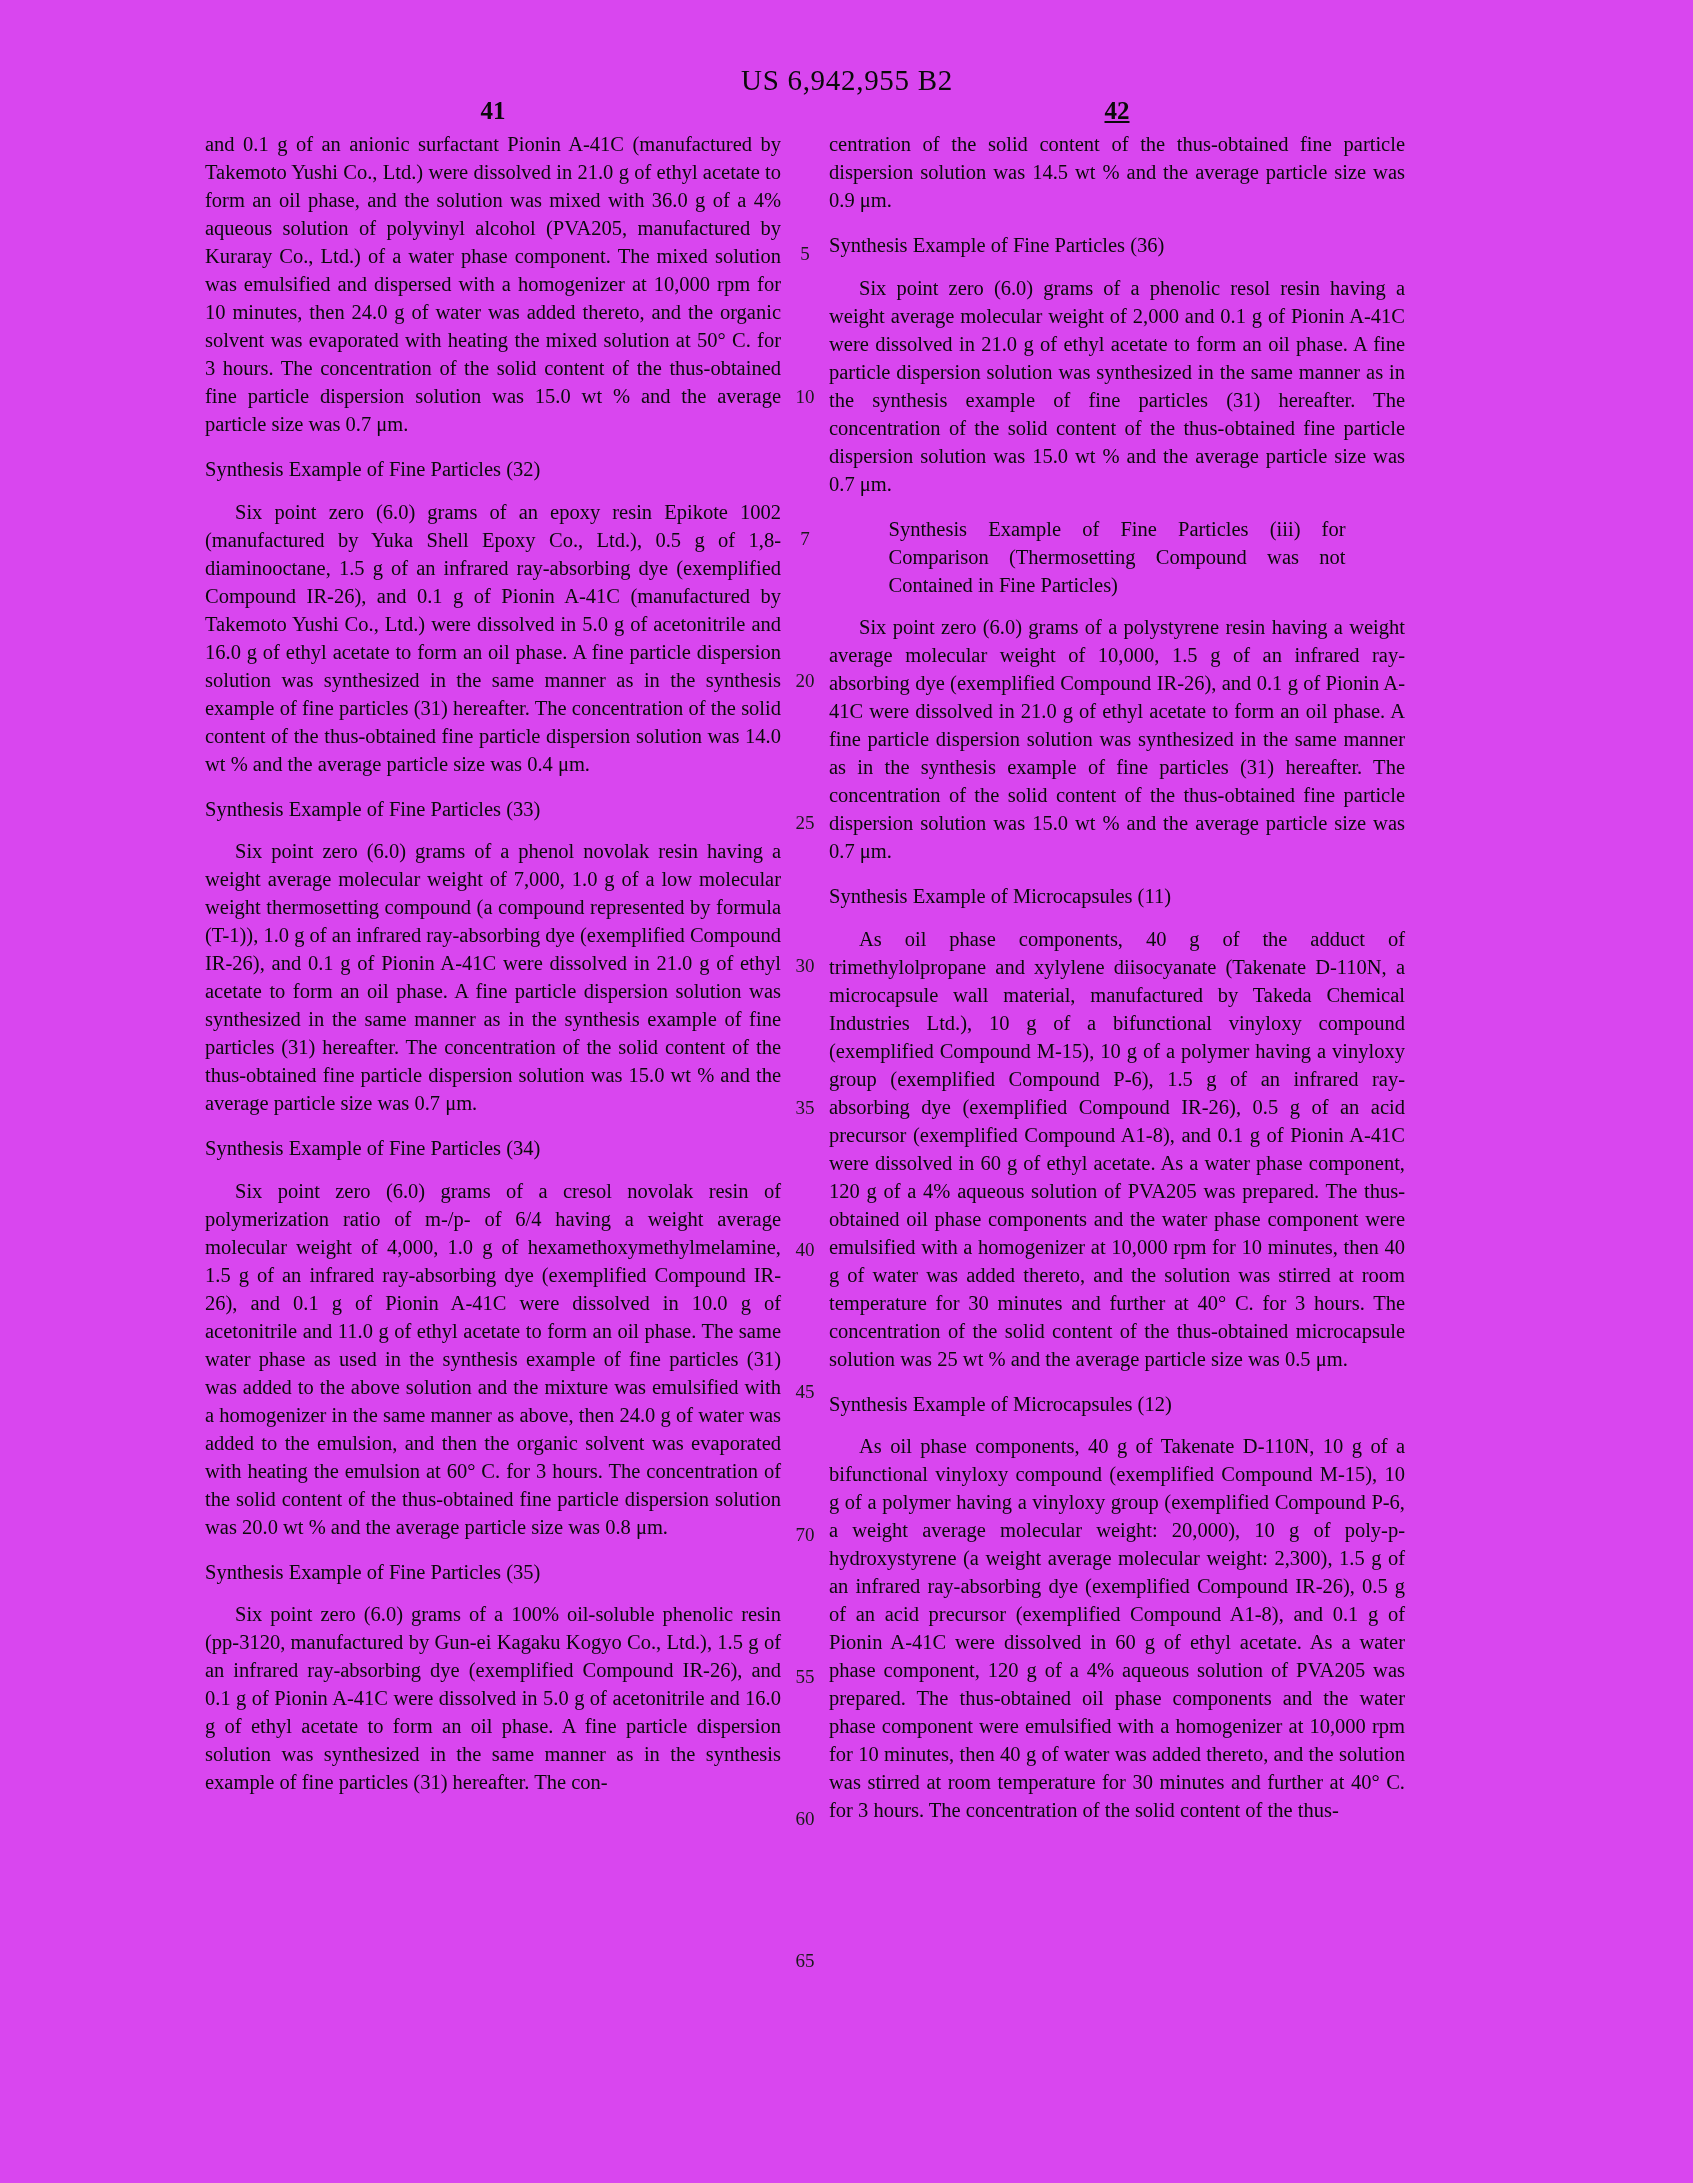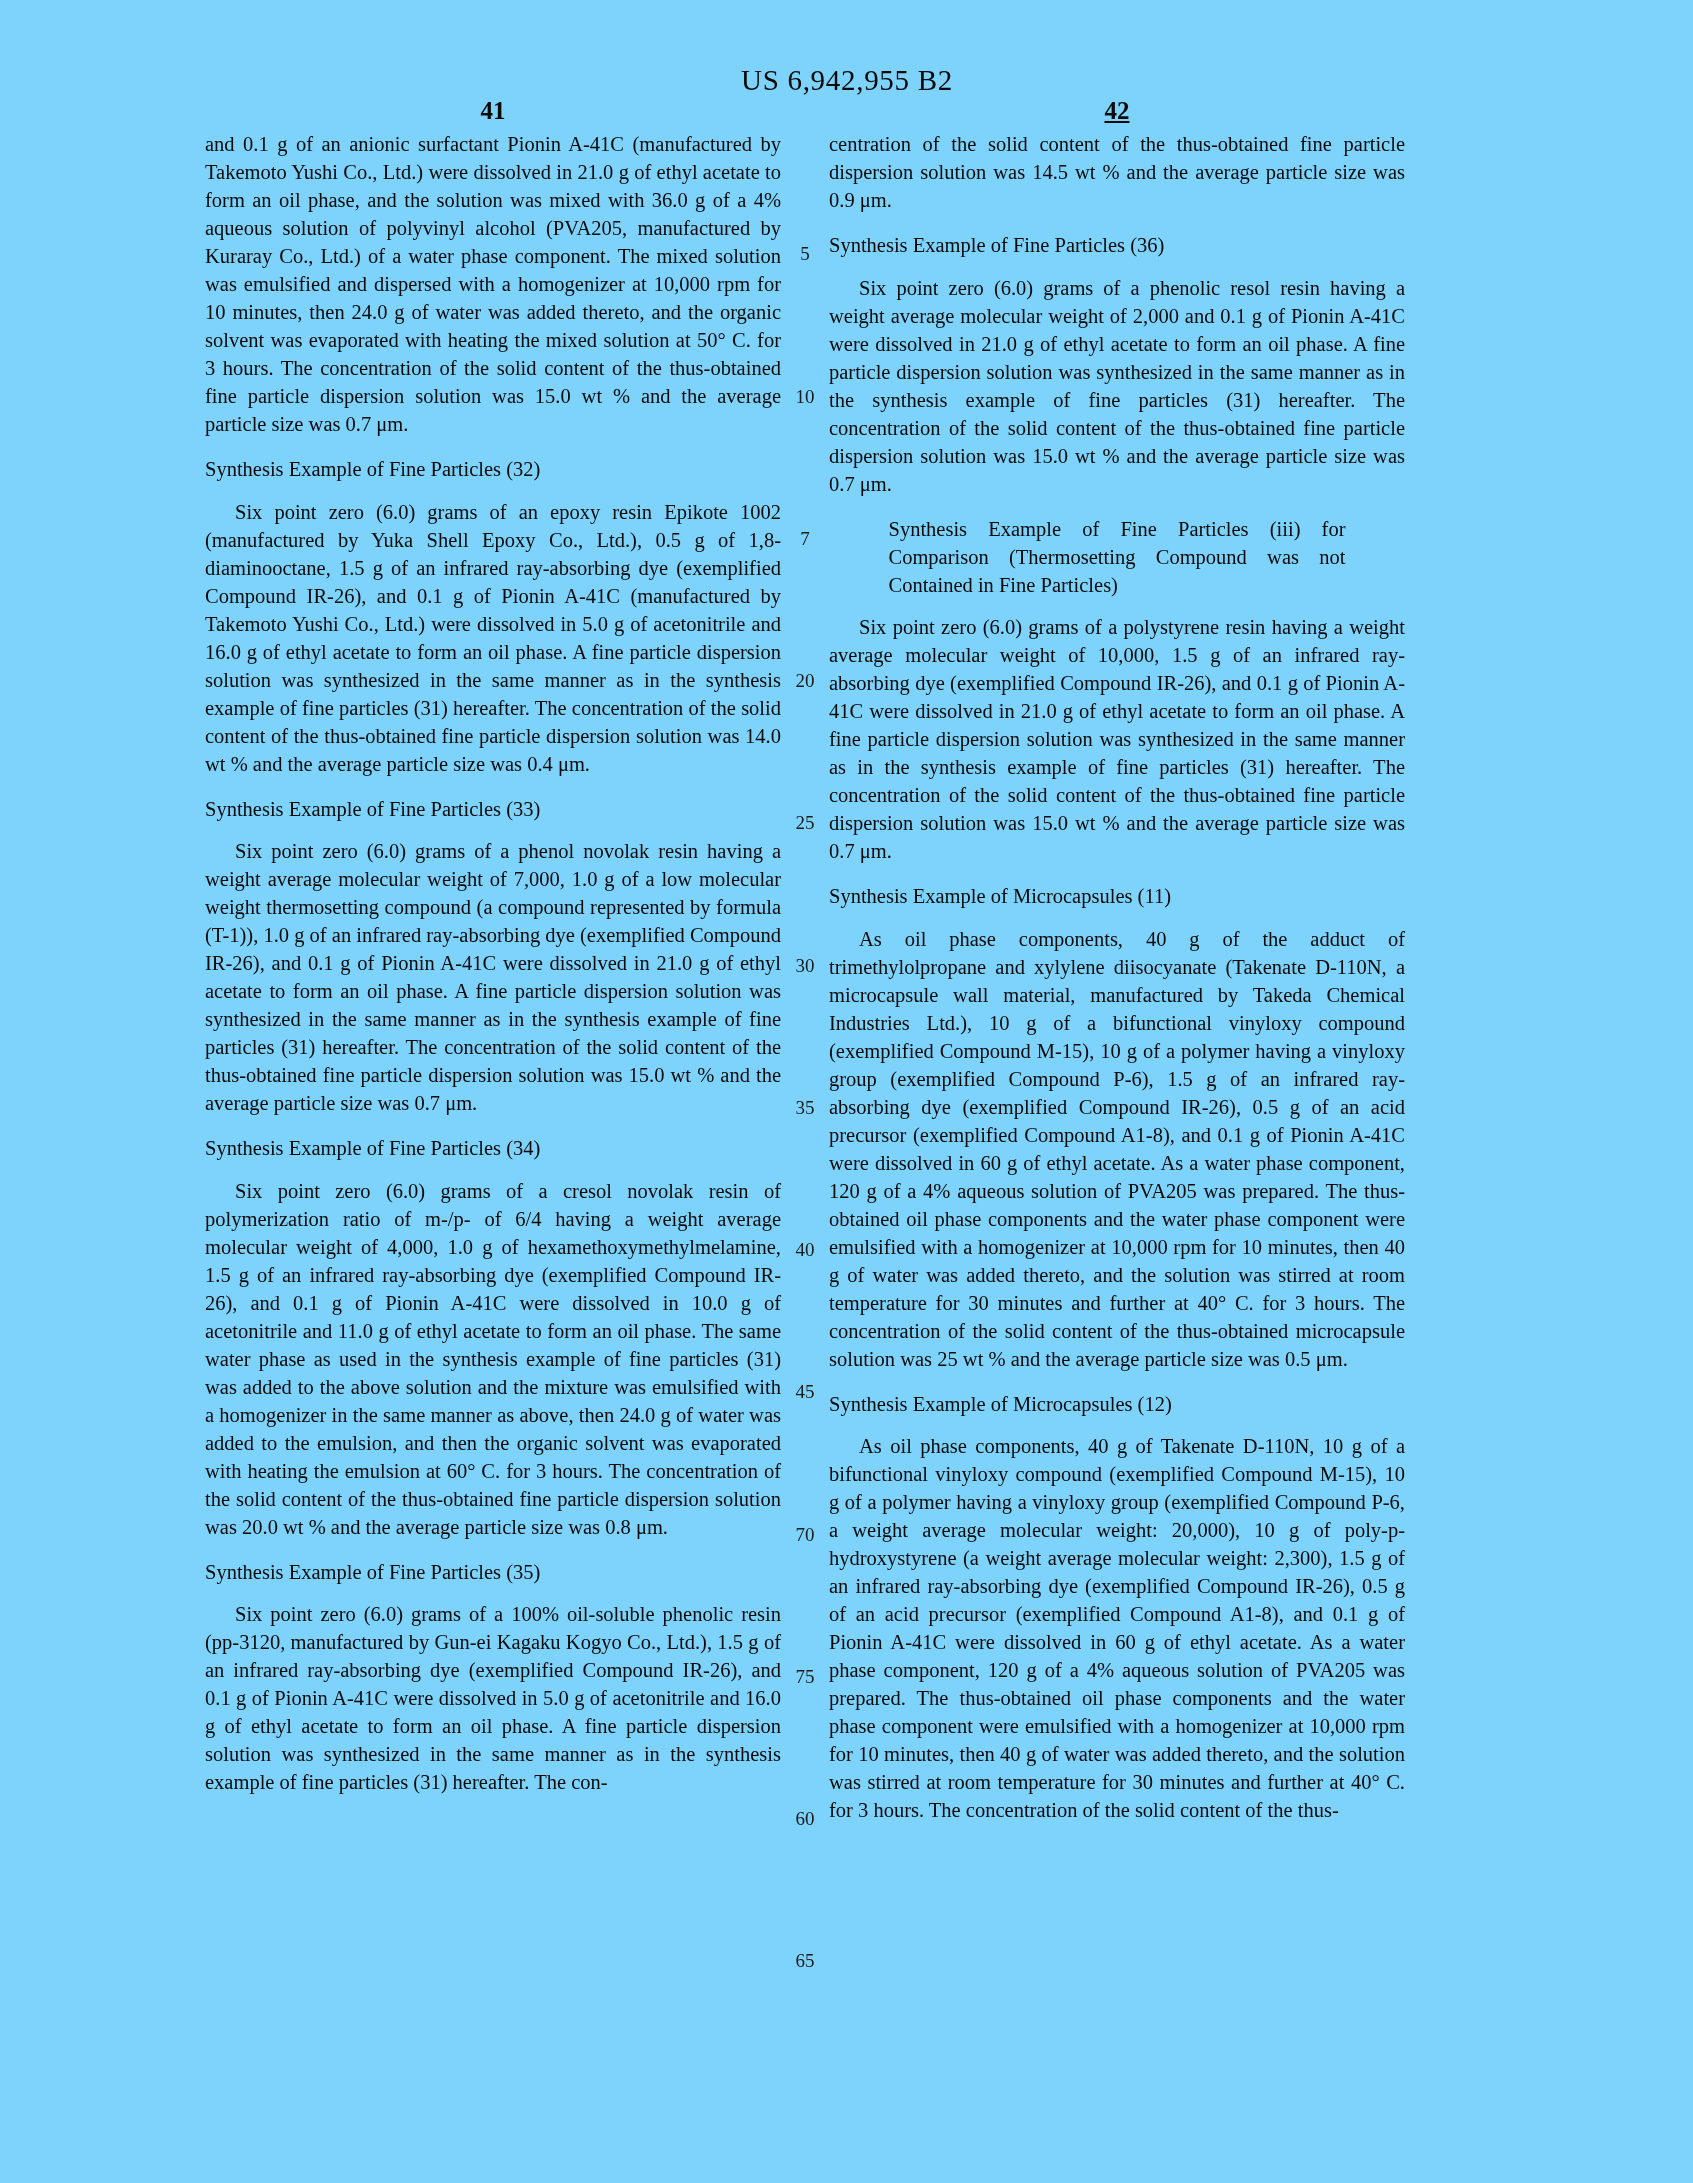--- a/index.html
+++ b/index.html
@@ -11,21 +11,21 @@
     width: 1694px;
     height: 2183px;
     position: relative;
     font-family: "Liberation Serif", "DejaVu Serif", serif;
     color: #0a0a0a;
     -webkit-font-smoothing: antialiased;
   }
   .page {
     position: absolute;
     inset: 0;
-    background: #7dd3fc;
+    background: #d946ef;
     overflow: hidden;
     padding-left: 32px;
   }
   .patent-number {
     position: absolute;
     top: 64px;
     left: 0;
     width: 100%;
     text-align: center;
     font-size: 29px;
@@ -100,21 +100,21 @@
     <span class="line-no" style="top:243px">5</span>
     <span class="line-no" style="top:386px">10</span>
     <span class="line-no" style="top:528px">7</span>
     <span class="line-no" style="top:670px">20</span>
     <span class="line-no" style="top:812px">25</span>
     <span class="line-no" style="top:955px">30</span>
     <span class="line-no" style="top:1097px">35</span>
     <span class="line-no" style="top:1239px">40</span>
     <span class="line-no" style="top:1381px">45</span>
     <span class="line-no" style="top:1524px">70</span>
-    <span class="line-no" style="top:1666px">75</span>
+    <span class="line-no" style="top:1666px">55</span>
     <span class="line-no" style="top:1808px">60</span>
     <span class="line-no" style="top:1950px">65</span>
   </div>
 
   <main class="columns">
 
     <section class="column">
       <p class="para">and 0.1 g of an anionic surfactant Pionin A-41C (manufactured by Takemoto Yushi Co., Ltd.) were dissolved in 21.0 g of ethyl acetate to form an oil phase, and the solution was mixed with 36.0 g of a 4% aqueous solution of polyvinyl alcohol (PVA205, manufactured by Kuraray Co., Ltd.) of a water phase component. The mixed solution was emulsified and dispersed with a homogenizer at 10,000 rpm for 10 minutes, then 24.0 g of water was added thereto, and the organic solvent was evaporated with heating the mixed solution at 50° C. for 3 hours. The concentration of the solid content of the thus-obtained fine particle dispersion solution was 15.0 wt % and the average particle size was 0.7 μm.</p>
       <h2 class="heading">Synthesis Example of Fine Particles (32)</h2>
       <p class="para indent">Six point zero (6.0) grams of an epoxy resin Epikote 1002 (manufactured by Yuka Shell Epoxy Co., Ltd.), 0.5 g of 1,8-diaminooctane, 1.5 g of an infrared ray-absorbing dye (exemplified Compound IR-26), and 0.1 g of Pionin A-41C (manufactured by Takemoto Yushi Co., Ltd.) were dissolved in 5.0 g of acetonitrile and 16.0 g of ethyl acetate to form an oil phase. A fine particle dispersion solution was synthesized in the same manner as in the synthesis example of fine particles (31) hereafter. The concentration of the solid content of the thus-obtained fine particle dispersion solution was 14.0 wt % and the average particle size was 0.4 μm.</p>

